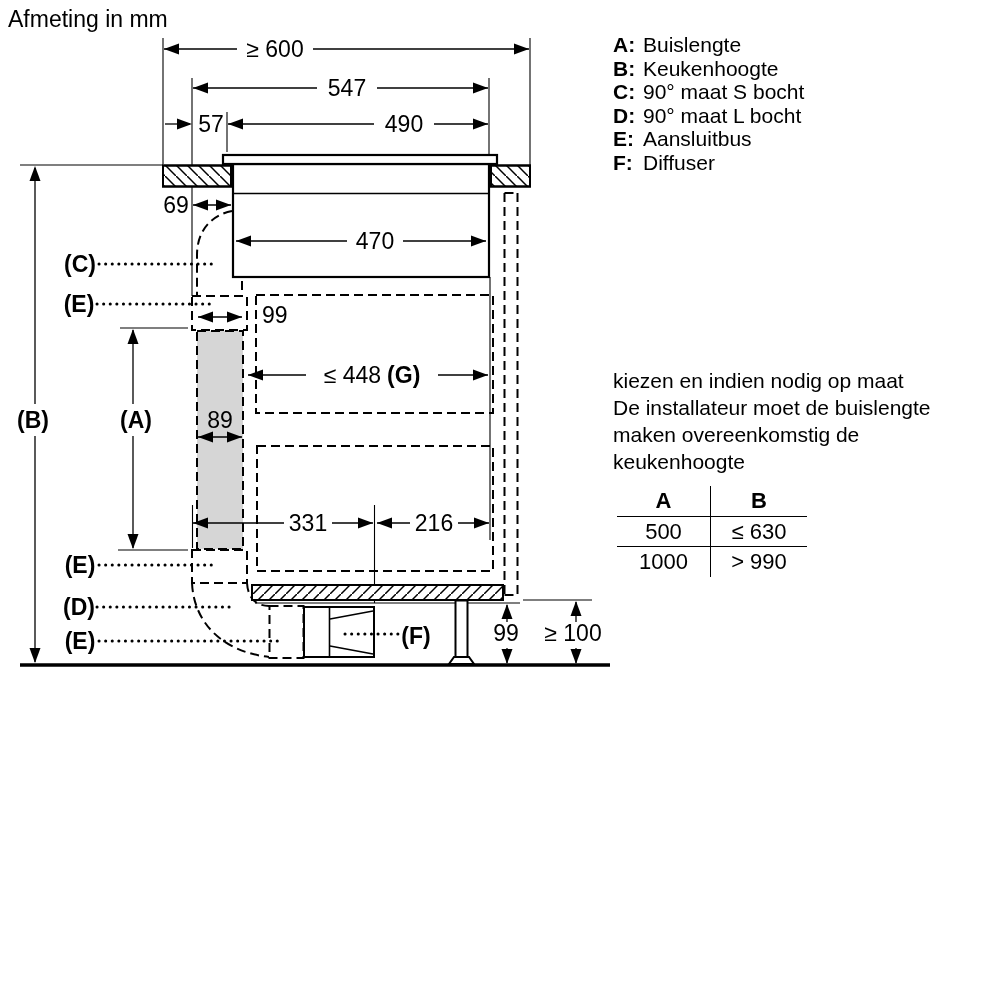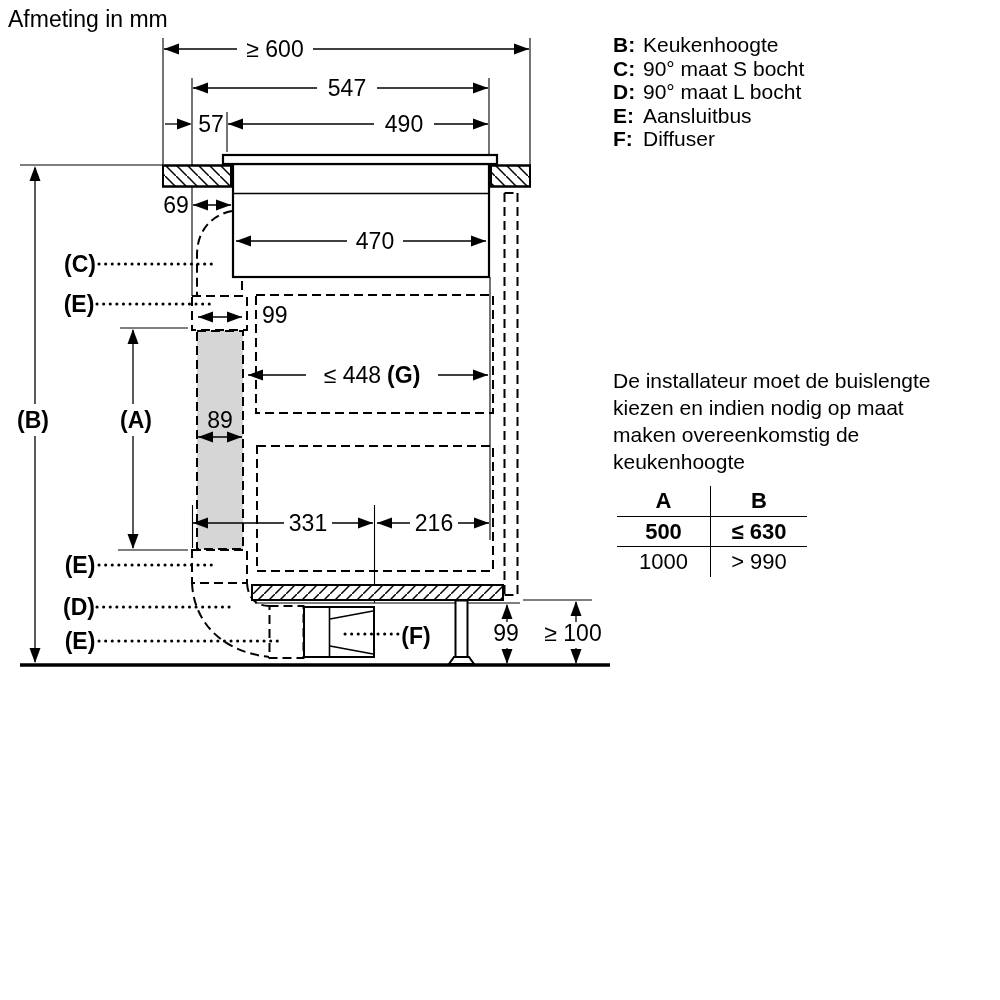--- a/index.html
+++ b/index.html
@@ -10,21 +10,21 @@
   svg text.partlabel { font-weight:bold; }
   .page-title { position:absolute; left:8px; top:6px; font-size:23px; }
   .legend { position:absolute; left:613px; top:33px; font-size:21px; line-height:23.5px; }
   .legend-row .lk { display:inline-block; width:30px; font-weight:bold; }
   .note { position:absolute; left:613px; font-size:21px; line-height:27px; }
   #note-availability { top:246px; }
   #note-installer { top:367px; }
   .ab-table { position:absolute; left:617px; top:486px; display:grid; grid-template-columns:93px 97px; font-size:22px; }
   .ab-table .cell { display:flex; align-items:center; justify-content:center; height:30px; }
   .ab-table .hdr { font-weight:bold; height:31px; border-bottom:1.5px solid #000; }
-  .ab-table .r1 { border-bottom:1.5px solid #000;font-weight:bold; }
+  .ab-table .r1 { border-bottom:1.5px solid #000; }
   .ab-table .colb { border-left:1.5px solid #000; }
 </style>
 </head>
 <body>
 
 <div id="stage">
 
   <div class="page-title">Afmeting in mm</div>
 
   <svg id="diagram" width="1000" height="680" viewBox="0 0 1000 680">
@@ -189,30 +189,31 @@
       <text class="partlabel" x="33" y="428" text-anchor="middle">(B)</text>
       <text class="partlabel" x="136" y="428" text-anchor="middle">(A)</text>
       <text class="partlabel" x="80" y="573" text-anchor="middle">(E)</text>
       <text class="partlabel" x="79" y="615" text-anchor="middle">(D)</text>
       <text class="partlabel" x="80" y="649" text-anchor="middle">(E)</text>
       <text class="partlabel" x="416" y="644" text-anchor="middle">(F)</text>
     </g>
   </svg>
 
   <div class="legend">
+    <div class="legend-row"><span class="lk">A:</span><span>Buislengte</span></div>
     <div class="legend-row"><span class="lk">B:</span><span>Keukenhoogte</span></div>
     <div class="legend-row"><span class="lk">C:</span><span>90° maat S bocht</span></div>
     <div class="legend-row"><span class="lk">D:</span><span>90° maat L bocht</span></div>
     <div class="legend-row"><span class="lk">E:</span><span>Aansluitbus</span></div>
     <div class="legend-row"><span class="lk">F:</span><span>Diffuser</span></div>
   </div>
 
   <div class="note" id="note-installer">
+    <div>kiezen en indien nodig op maat</div>
     <div>De installateur moet de buislengte</div>
-    <div>kiezen en indien nodig op maat</div>
     <div>maken overeenkomstig de</div>
     <div>keukenhoogte</div>
   </div>
 
   <div class="ab-table">
     <div class="cell hdr">A</div>
     <div class="cell hdr colb">B</div>
     <div class="cell r1">500</div>
     <div class="cell r1 colb">≤ 630</div>
     <div class="cell">1000</div>

